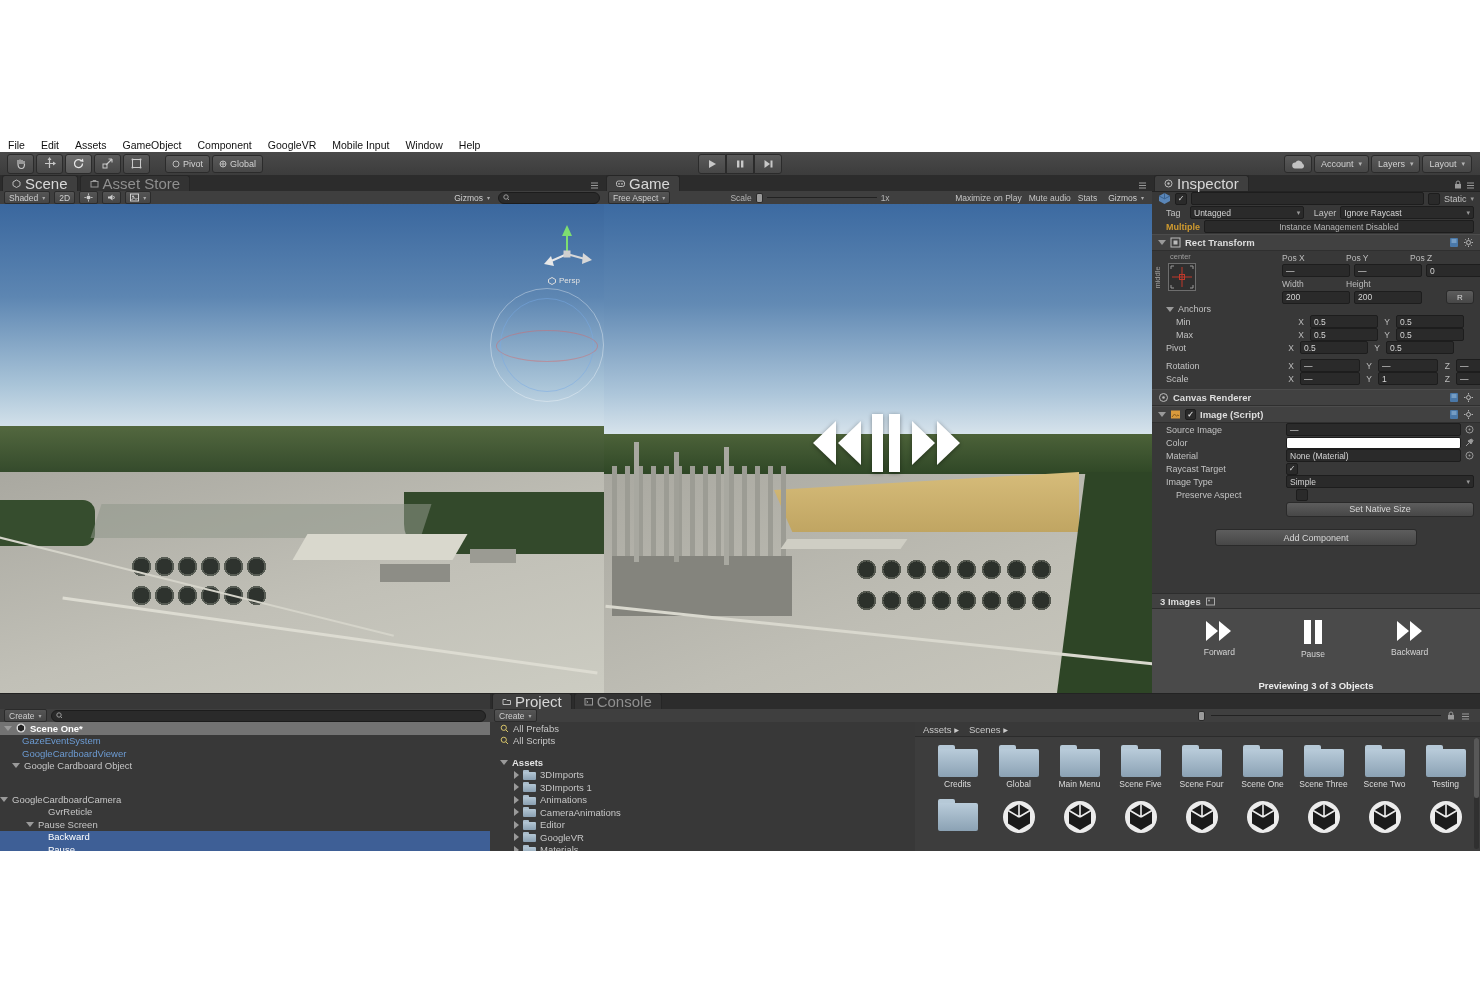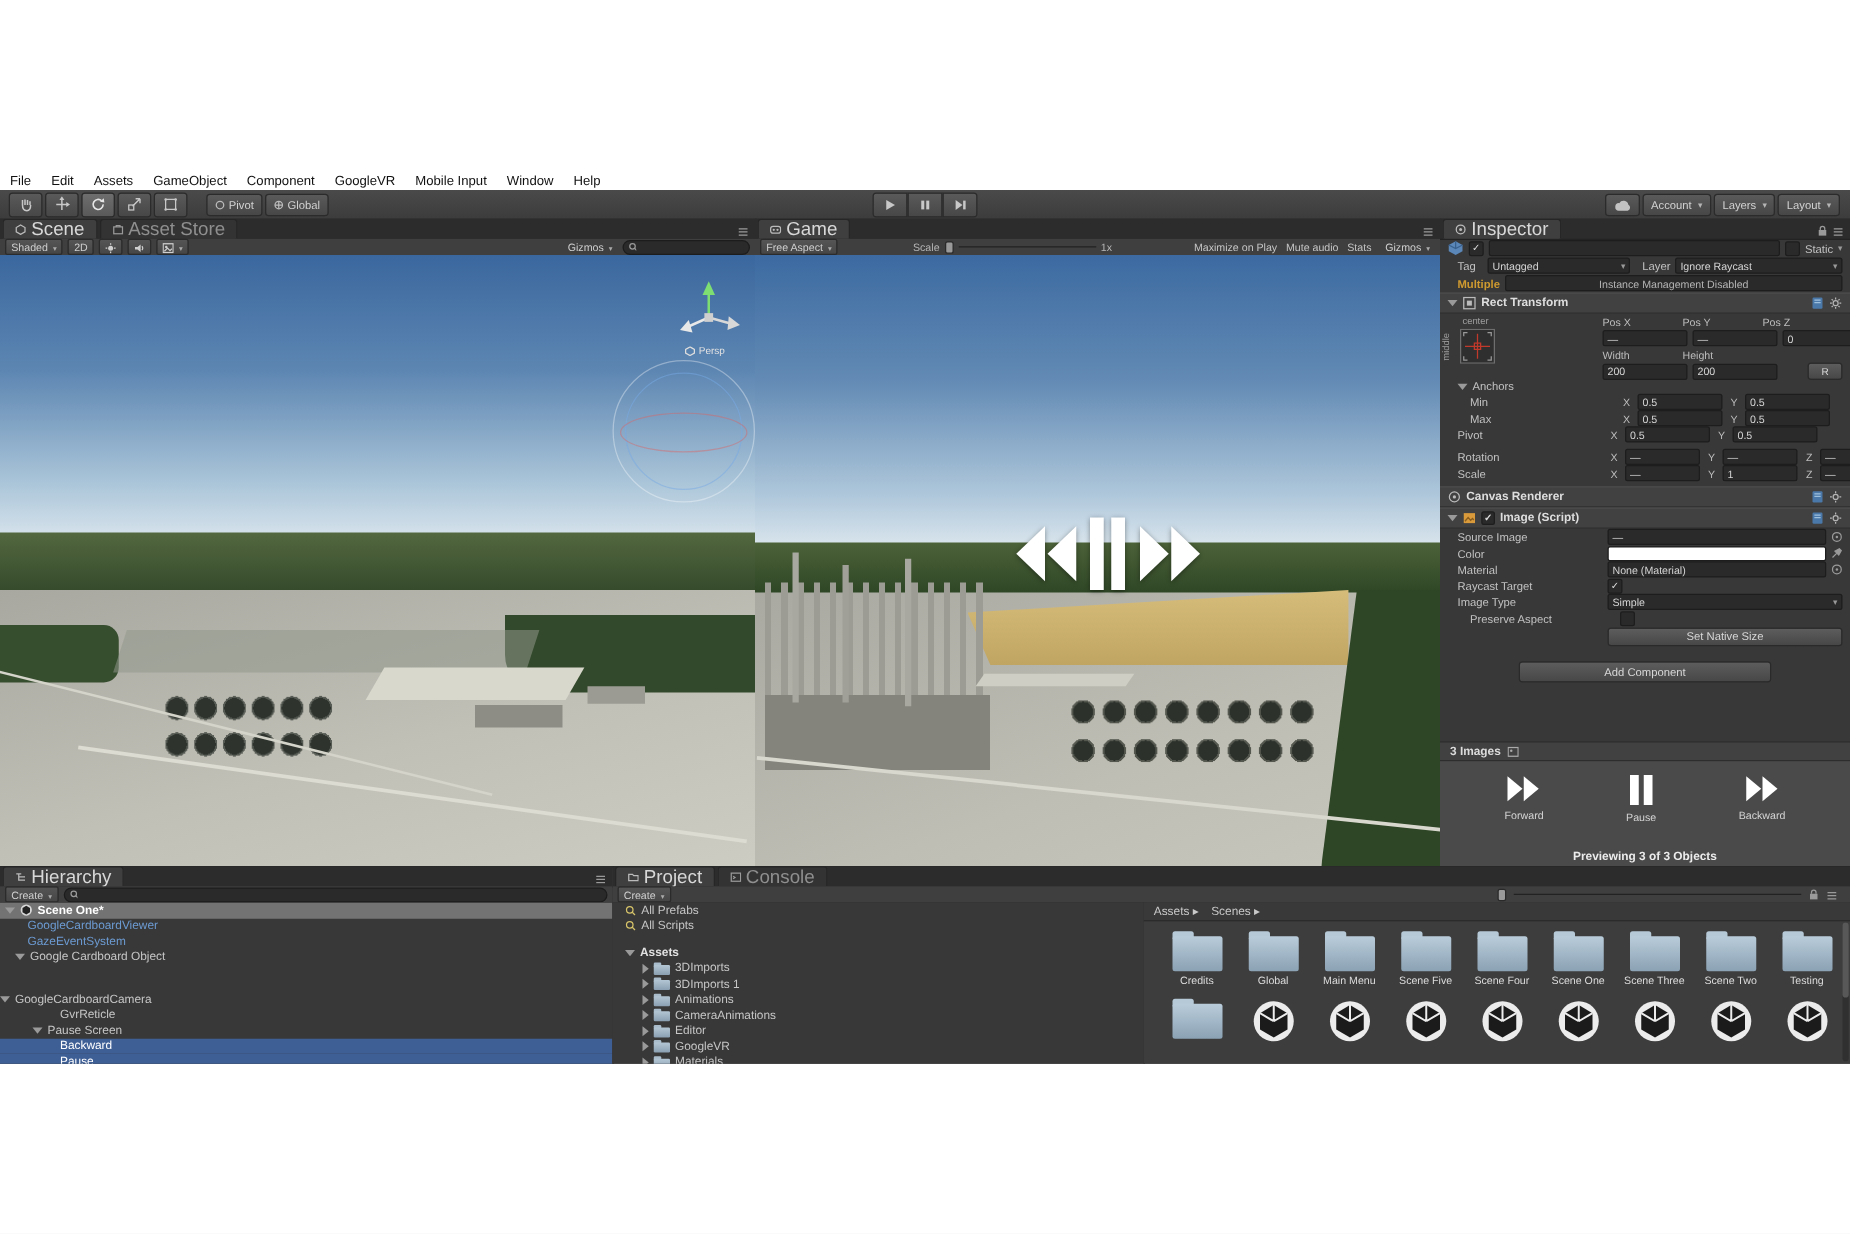--- a/index.html
+++ b/index.html
@@ -30,21 +30,21 @@
   .panel{position:absolute;background:#383838;}
   .tabstrip{position:absolute;left:0;top:0;right:0;height:16px;background:#2c2c2c;display:flex;align-items:flex-end;
             border-bottom:1px solid #232323;}
   .tab{height:15px;display:flex;align-items:center;gap:4px;padding:0 9px;font-size:15px;color:#8f8f8f;
        background:#333;border-radius:3px 3px 0 0;margin-left:2px;border:1px solid #262626;border-bottom:none;}
   .tab.active{background:#3f3f3f;color:#d8d8d8;}
   .corner-icons{margin-left:auto;display:flex;gap:4px;align-items:center;padding:0 5px 2px 0;}
   .ctrlbar{position:absolute;left:0;top:16px;right:0;height:13px;background:#3f3f3f;border-bottom:1px solid #292929;
            display:flex;align-items:center;padding:0 4px;gap:4px;font-size:8.5px;color:#c5c5c5;}
   .mini{height:11px;font-size:8.5px;padding:0 4px;border-radius:2px;background:linear-gradient(#555,#464646);
-        border:1px solid #2b2b2b;display:inline-flex;align-items:flex-end;gap:2px;color:#cfcfcf;}
+        border:1px solid #2b2b2b;display:inline-flex;align-items:center;gap:2px;color:#cfcfcf;}
   .minidd::after{content:"▾";font-size:6px;color:#aaa;margin-left:2px;}
   .flat{background:none;border:none;}
   .search{height:10px;width:92px;background:#2a2a2a;border:1px solid #1c1c1c;border-radius:6px;
           display:flex;align-items:center;padding:0 4px;gap:3px;}
   .search input{background:none;border:none;outline:none;width:100%;height:9px;font-size:8px;color:#ccc;}
   
   .viewport{position:absolute;left:0;top:29px;right:0;bottom:0;overflow:hidden;background:#7d97b4;}
   .sky{position:absolute;left:0;top:0;right:0;}
   .decor{position:absolute;}
   
@@ -653,33 +653,20 @@
                 <span style="font-size:8.5px;color:#d5d5d5;">Backward</span>
               </div>
             </div>
             <div style="position:absolute;left:0;right:0;bottom:4px;text-align:center;font-size:9.5px;font-weight:bold;color:#ececec;">Previewing 3 of 3 Objects</div>
           </div>
         </div>
       </div>
     </div>
 
     <div class="panel" style="left:0;top:541px;width:490px;height:157px;border-top:1px solid #232323;border-right:1px solid #232323;">
-      <div class="tabstrip" style="height:15px;">
-        <div class="tab active">
-          <svg width="9" height="9">
-              <path d="M1 2 H5 M3 2 V7 H8 M3 4.5 H8" stroke="#bbb" fill="none"></path>
-            </svg>
-          <span>Hierarchy</span>
-        </div>
-        <div class="corner-icons">
-          <svg width="9" height="8">
-              <path d="M1 2 H8 M1 4.5 H8 M1 7 H8" stroke="#9a9a9a"></path>
-            </svg>
-        </div>
-      </div>
       <div class="ctrlbar" style="top:15px;">
         <div class="mini minidd">
             <span>Create</span>
           </div>
         <div class="search" style="flex:1;">
           <svg width="7" height="7">
               <circle cx="3" cy="3" r="2.2" stroke="#9a9a9a" fill="none"></circle>
               <path d="M4.6 4.6 L6.5 6.5" stroke="#9a9a9a"></path>
             </svg>
           <input style="">
@@ -688,24 +675,24 @@
       <div class="abs" style="left:0;top:28px;right:0;bottom:0;overflow:hidden;background:#383838;">
         <div class="hrow scene-root" style="padding-left:4px;">
           <div class="tri-d"></div>
           <svg width="10" height="10">
               <circle cx="5" cy="5" r="4.5" fill="#d8d8d8"></circle>
               <path d="M5 1.5 L8 3.3 V6.7 L5 8.5 L2 6.7 V3.3 Z" fill="#222"></path>
             </svg>
           <span>Scene One*</span>
         </div>
         <div class="hrow prefab" style="padding-left:22px;">
+            <span>GazeEventSystem</span>
+          </div>
+        <div class="hrow prefab" style="padding-left:22px;">
             <span>GoogleCardboardViewer</span>
-          </div>
-        <div class="hrow prefab" style="padding-left:22px;">
-            <span>GazeEventSystem</span>
           </div>
         <div class="hrow" style="padding-left:12px;">
           <div class="tri-d"></div>
           <span>Google Cardboard Object</span>
         </div>
         <div class="hrow" style="margin-top:21px;">
           <div class="tri-d"></div>
           <span>GoogleCardboardCamera</span>
         </div>
         <div class="hrow" style="padding-left:48px;">

